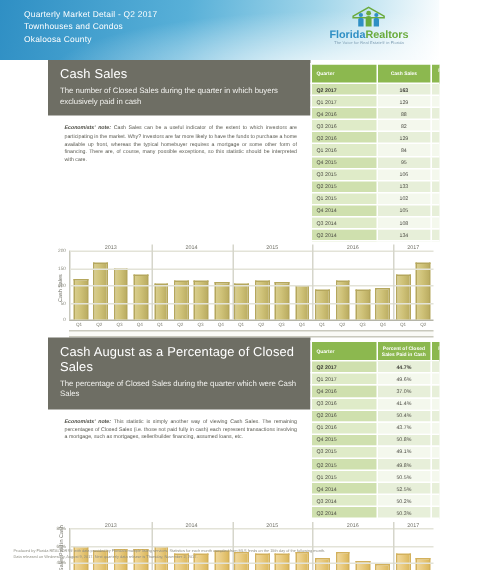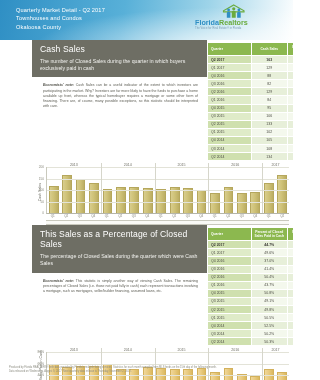--- a/index.html
+++ b/index.html
@@ -5,21 +5,21 @@
   html,body{margin:0;padding:0;background:#ffffff;}
   body{width:293px;height:380px;font-family:"Liberation Sans",sans-serif;color:#333;overflow:hidden;}
   .page{position:relative;width:293px;height:380px;background:#fff;}
 
   
   .header{position:relative;height:40px;background:linear-gradient(100deg,#2f8fc4 0%,#58b0d8 42%,#9ed4e9 70%,#ffffff 100%);}
   .header:after{content:"";position:absolute;left:0;top:0;right:0;bottom:0;
     background:radial-gradient(ellipse at 78% 120%,rgba(255,255,255,.85) 0%,rgba(255,255,255,0) 60%);}
   .htitle{position:absolute;left:16px;top:6px;z-index:3;color:#fff;font-size:5.6px;line-height:8.4px;letter-spacing:.15px;}
   .htitle div{white-space:nowrap;}
-  .logo{position:absolute;right:20px;top:4px;z-index:3;width:78px;}
+  .logo{position:absolute;right:8px;top:4px;z-index:3;width:78px;text-align:center;}
   .logo .mark{height:15px;display:block;margin:0 auto;}
   .logo .lname{font-size:7.2px;font-weight:bold;line-height:8px;white-space:nowrap;}
   .logo .lname .l1{color:#2f8fc4;}
   .logo .lname .l2{color:#6aab3d;}
   .logo .ltag{font-size:2.6px;color:#7a9ab0;letter-spacing:.1px;white-space:nowrap;}
 
   
   .section{position:relative;margin-left:32px;}
   .band{display:flex;}
   .titlebox{width:175px;background:#6e6e64;color:#fff;box-sizing:border-box;padding:4px 8px 5px 8px;}
@@ -283,21 +283,21 @@
           <div>Q2</div>
         </div>
       <div class="baseline"></div>
     </div>
   </div>
 
   <div class="section">
     <div class="band">
       <div style="width:175px">
         <div class="titlebox">
-          <h2>This Sales as a Percentage of Closed Sales</h2>
+          <h2>Cash August as a Percentage of Closed Sales</h2>
           <p>The percentage of Closed Sales during the quarter which were Cash Sales</p>
         </div>
         <div class="notewrap">
           <div class="note"><b>Economists' note:</b> <span>This statistic is simply another way of viewing Cash Sales. The remaining percentages of Closed Sales (i.e. those not paid fully in cash) each represent transactions involving a mortgage, such as mortgages, seller/builder financing, assumed loans, etc.</span></div>
         </div>
       </div>
       <div class="tablewrap">
         <table>
           <thead>
               <tr>

